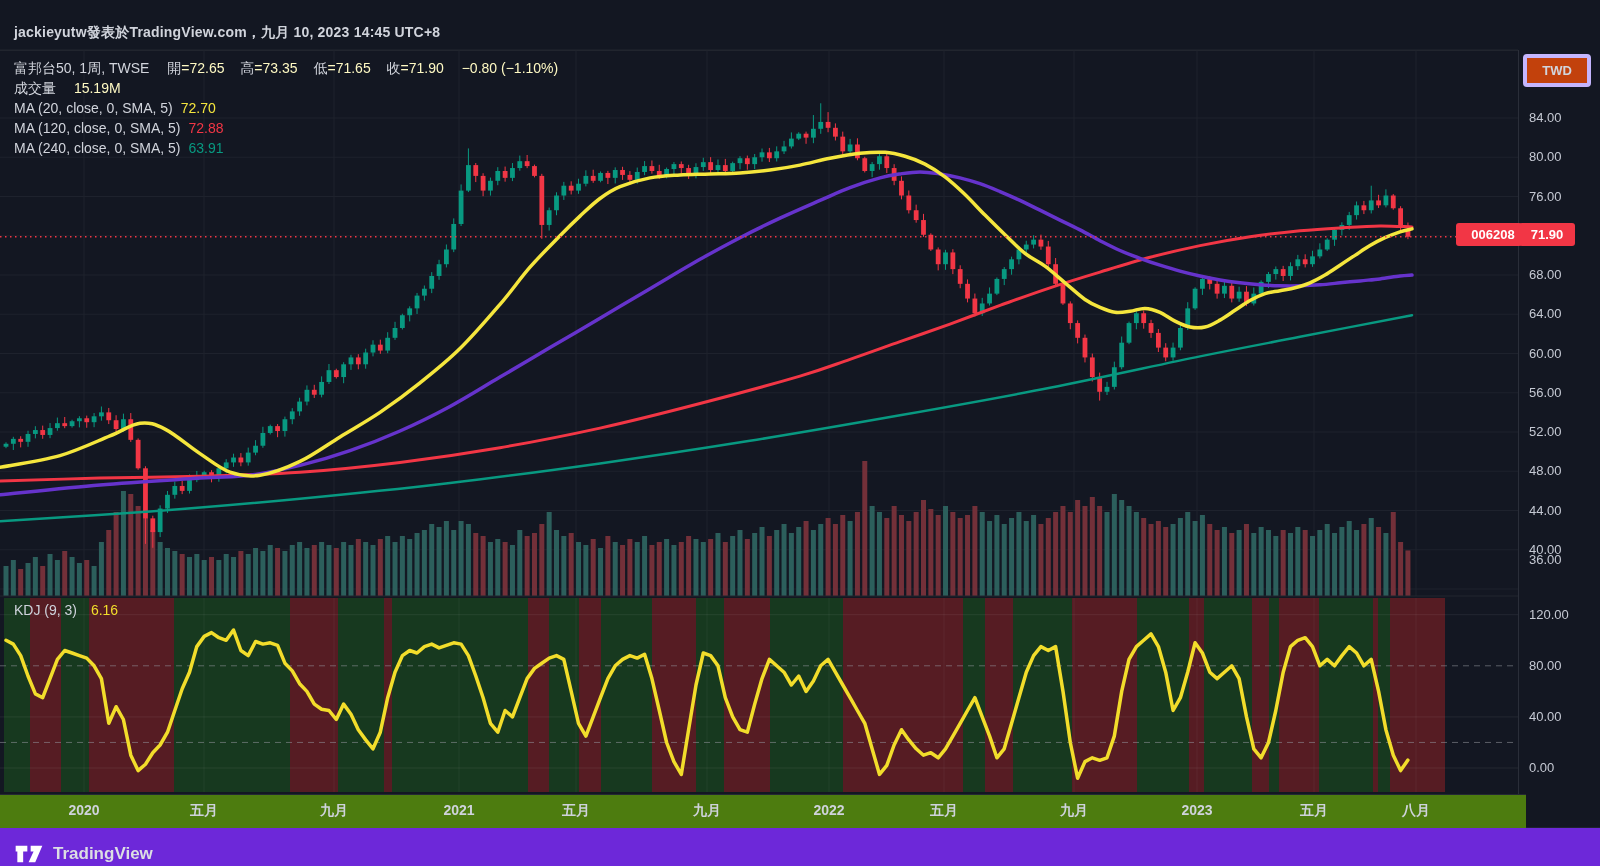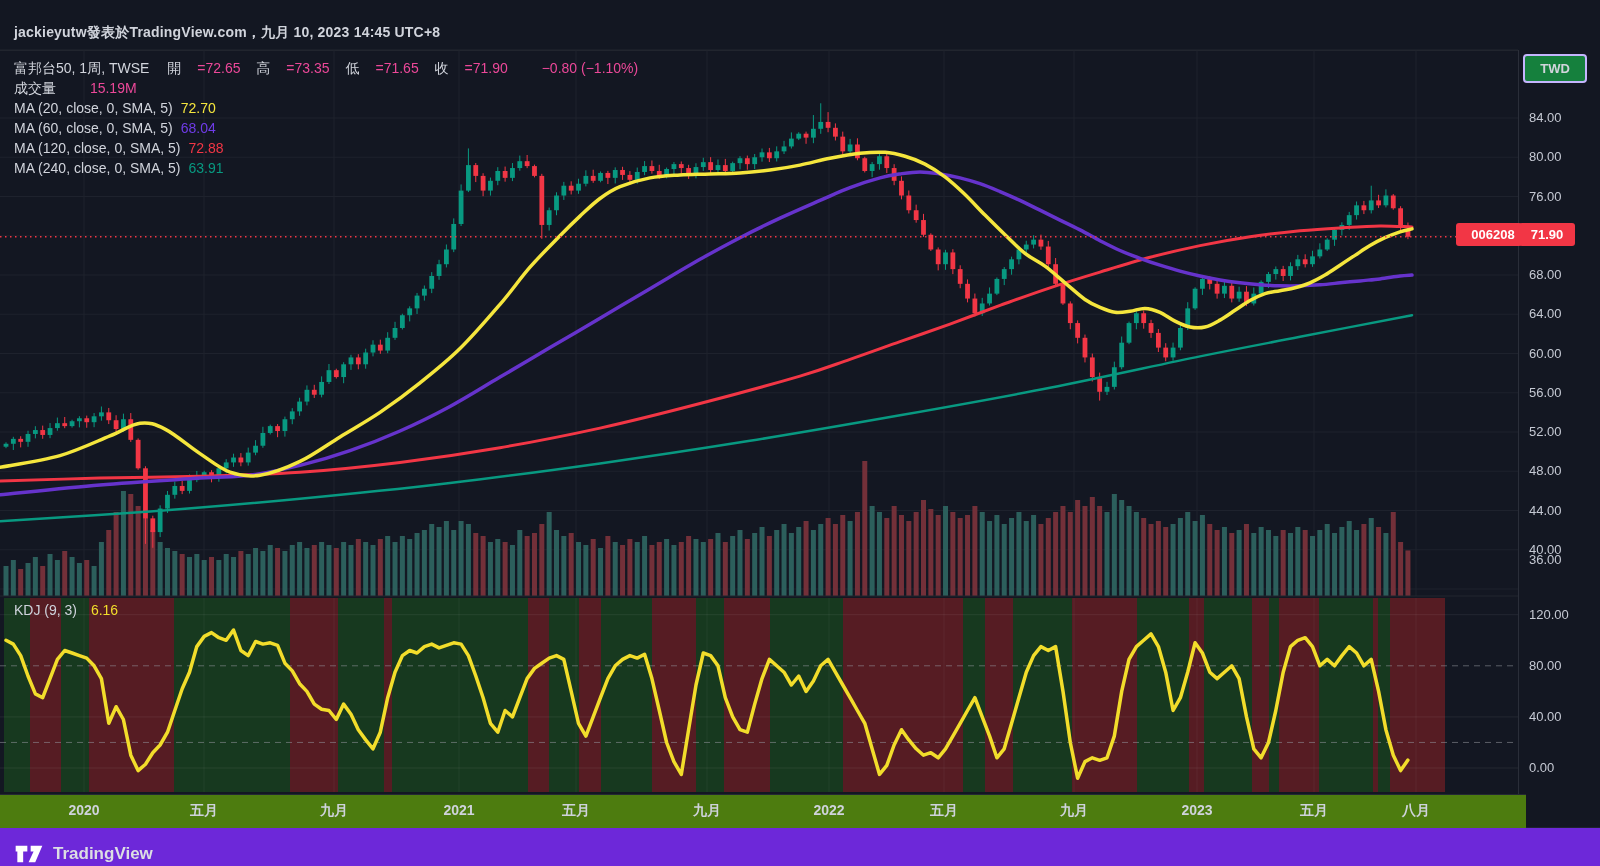--- a/index.html
+++ b/index.html
@@ -6,30 +6,30 @@
     font-family:"Liberation Sans","DejaVu Sans",sans-serif;}
   #app{position:relative;width:1600px;height:866px;background:#131722;margin-top:15px;}
   .top-header{position:absolute;left:0;top:0;width:1600px;height:35px;border-bottom:1px solid #20242f;}
   .top-header span{position:absolute;left:14px;top:9px;font-size:14px;font-weight:700;color:#d1d4dc;letter-spacing:.2px;}
   #chart-root{position:absolute;left:0;top:0;width:1518px;height:812px;}
   #chart-svg{position:absolute;left:0;top:0;}
   .legend{position:absolute;left:14px;top:43px;z-index:5;}
   .lrow{height:20px;line-height:20px;font-size:14px;color:#d1d4dc;white-space:nowrap;}
   .lrow .sym{font-weight:400;margin-right:14px;}
   .pair{margin-right:12px;}
-  .red{color:#ec4899;padding-left:16px;}
+  .red{color:#fef9c3;}
   .lrow .chg{margin-left:2px;}
   .marow{height:20px;line-height:20px;font-size:14px;color:#d1d4dc;white-space:nowrap;}
   .marow .ma-val{margin-left:8px;font-weight:400;}
   .kdj-legend{position:absolute;left:14px;top:585px;z-index:5;font-size:14px;color:#cfd3dc;height:20px;line-height:20px;}
   .kdj-legend .kdj-val{margin-left:10px;color:#f2dd2b;}
   #price-axis{position:absolute;left:1518px;top:35px;width:82px;height:777px;border-left:1px solid #2a2e39;background:#131722;z-index:4;}
   .axis-label{position:absolute;left:10px;font-size:13px;color:#c5c9d3;}
-  .currency-btn{position:absolute;left:4px;top:4px;width:60px;height:25px;border:2px solid #c4b5fd;border-radius:4px;
-     color:#d1d4dc;font-size:13px;font-weight:600;text-align:center;line-height:25px;background:#15803d;cursor:pointer;}
+  .currency-btn{position:absolute;left:4px;top:4px;width:60px;height:25px;border:4px solid #c4b5fd;border-radius:4px;
+     color:#d1d4dc;font-size:13px;font-weight:600;text-align:center;line-height:25px;background:#c2410c;cursor:pointer;}
   .price-tag-value{position:absolute;left:0px;top:173px;width:56px;height:23px;background:#f23645;border-radius:3px;
      color:#fff;font-size:13px;font-weight:600;text-align:center;line-height:23px;z-index:6;}
   .price-tag-symbol{position:absolute;left:1456px;top:208px;width:58px;height:23px;background:#f23645;border-radius:3px;
      color:#fff;font-size:13px;font-weight:600;text-align:center;line-height:23px;z-index:6;padding-left:8px;}
   #time-axis{position:absolute;left:0;top:779px;width:1518px;height:33px;border-top:1px solid #242834;background:#4d7c0f;z-index:4;padding-left:8px;}
   .time-label{position:absolute;top:7px;transform:translateX(-50%);font-size:14px;font-weight:700;color:#cfd3dc;}
   #footer{position:absolute;left:0;top:812px;width:1600px;height:54px;background:#6d28d9;border-top:1px solid #20242f;}
   .brand{position:absolute;left:14px;top:14px;display:flex;align-items:center;gap:9px;cursor:pointer;}
   .brand svg{display:block;}
   .brand .brand-text{font-size:17px;font-weight:700;color:#dcdee3;}
@@ -715,23 +715,20 @@
         <span class="chg red">−0.80 (−1.10%)</span>
       </div>
       <div class="lrow">
         <span class="sym">成交量</span>
         <span class="red">15.19M</span>
       </div>
       <div class="marow">
         <span>MA (20, close, 0, SMA, 5)</span><span class="ma-val" style="color: rgb(245, 230, 61);">72.70</span>
       </div>
       <div class="marow">
-        <span>MA (60, close, 0, SMA, 5)</span><span class="ma-val" style="color: rgb(111, 59, 232);">68.04</span>
-      </div>
-      <div class="marow">
         <span>MA (120, close, 0, SMA, 5)</span><span class="ma-val" style="color: rgb(242, 54, 69);">72.88</span>
       </div>
       <div class="marow">
         <span>MA (240, close, 0, SMA, 5)</span><span class="ma-val" style="color: rgb(8, 153, 129);">63.91</span>
       </div>
     </div>
 
     <div class="kdj-legend">
       <span>KDJ (9, 3)</span>
       <span class="kdj-val">6.16</span>

